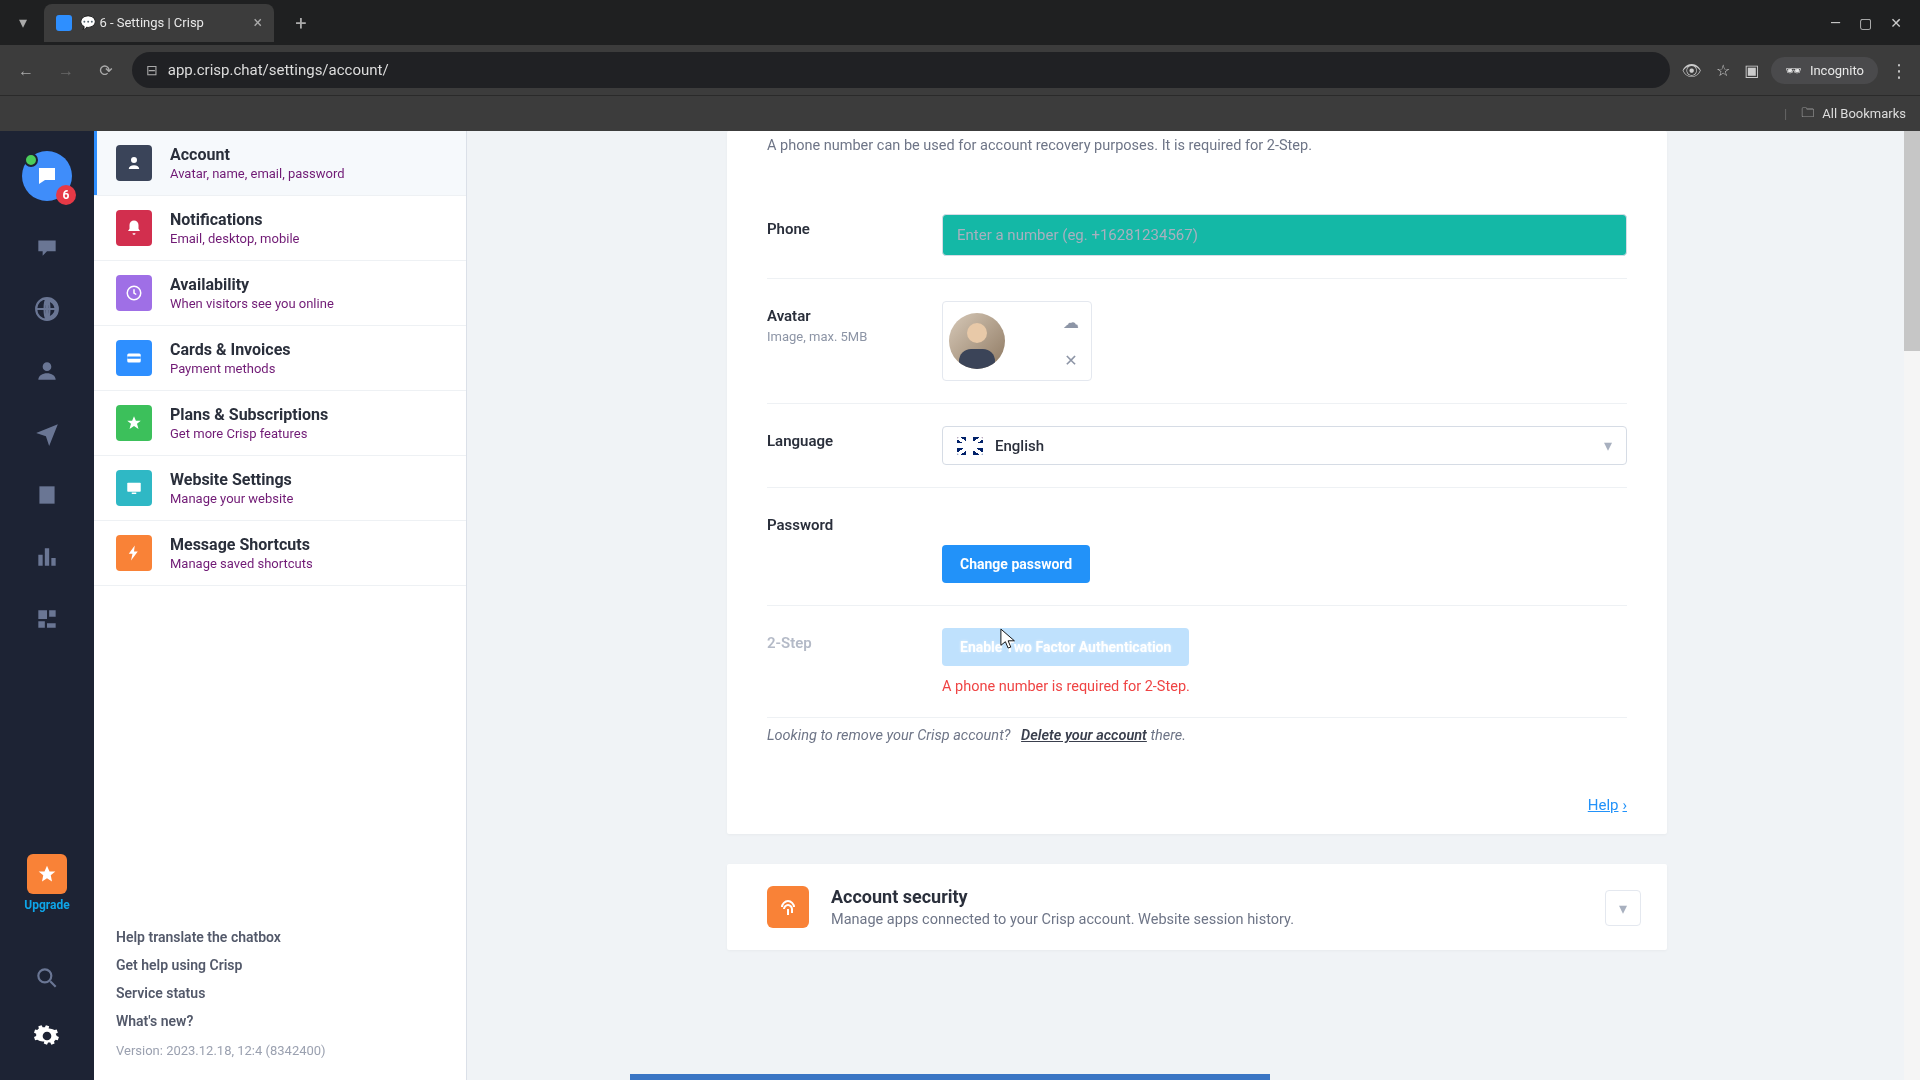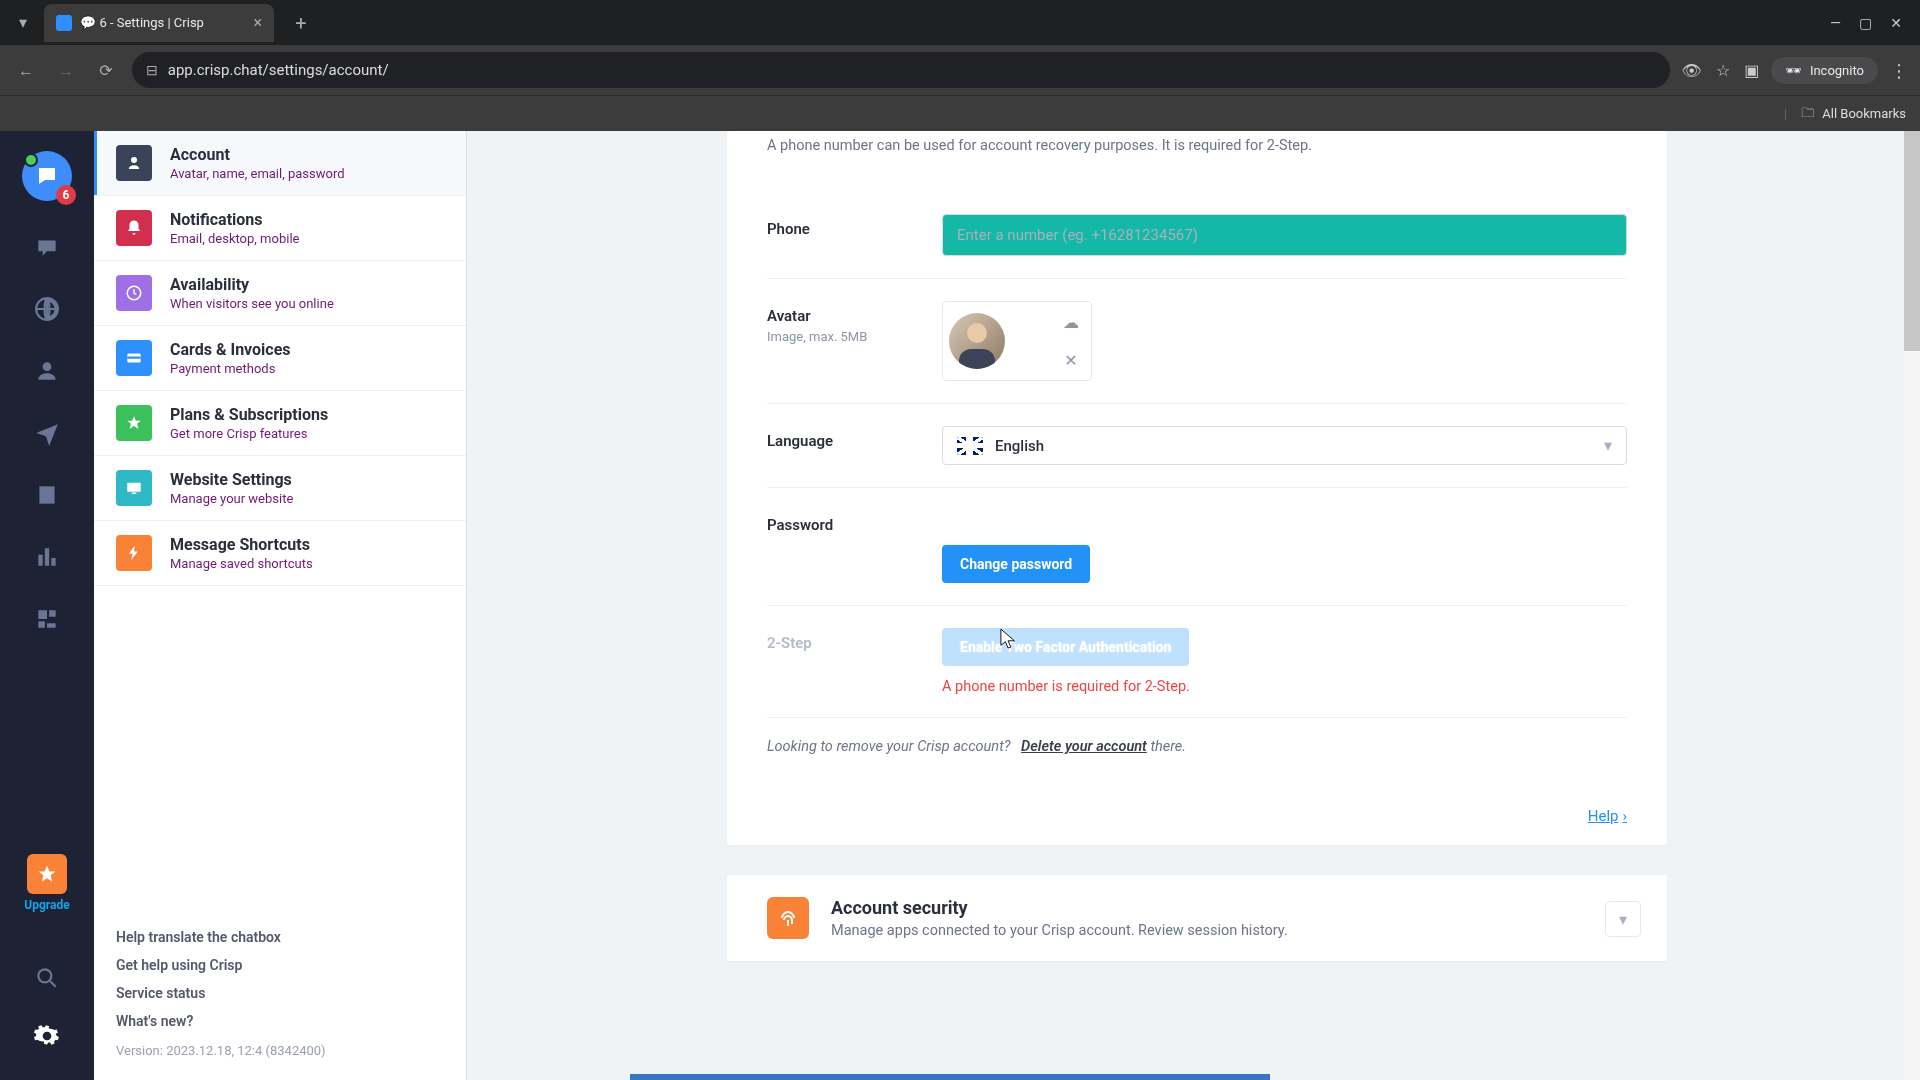--- a/index.html
+++ b/index.html
@@ -92,21 +92,21 @@
   linear-gradient(#c8102e,#c8102e) center/14% 100% no-repeat,
   #012169; }
 .select-text { color:#2a2f3b; font-size:15px; flex:1; font-weight:500; }
 .select-caret { color:#a8b0bf; }
 
 .btn-primary { background:#2292f9; color:#fff; border:none; border-radius:4px; padding:11px 18px; font-size:14px; font-weight:700; cursor:pointer;margin-top:35px; }
 .btn-disabled { background:#bfe1fd; color:#fff; border:none; border-radius:4px; padding:11px 18px; font-size:14px; font-weight:700; cursor:default; text-shadow:0 0 3px rgba(255,255,255,.6); }
 .twostep-note { color:#ef4444; font-size:14.5px; margin-top:12px; }
 .row.faded .row-label { color:#b4bac7; }
 
-.delete-row { padding:20px 0 8px; border-top:1px solid #eef1f4; color:#6e7587; font-size:14.5px; font-style:italic; }
+.delete-row { padding:9px 0 8px; border-top:1px solid #eef1f4; color:#6e7587; font-size:14.5px; font-style:italic; }
 .delete-row a { color:#3a3f4d; font-weight:600; text-decoration:underline; font-style:italic; }
 
 .help-row { display:flex; justify-content:flex-end; padding:16px 40px 20px; }
 .help-link { color:#2292f9; font-size:15px; text-decoration:underline; display:flex; align-items:center; gap:4px; }
 
 
 .sec-card { background:#fff; border-radius:2px; box-shadow:0 1px 3px rgba(0,0,0,.04); max-width:940px; display:flex; align-items:center; padding:22px 40px; gap:22px; position:relative; }
 .sec-icon { width:42px; height:42px; background:#f98237; border-radius:6px; display:flex; align-items:center; justify-content:center; color:#fff; }
 .sec-title { font-size:18px; font-weight:700; color:#2a2f3b; }
 .sec-sub { font-size:14.5px; color:#6e7587; margin-top:4px; }
@@ -392,21 +392,21 @@
     </div>
 
     <div class="sec-card">
       <div class="sec-icon">
         <svg viewBox="0 0 24 24" width="24" height="24" fill="none" stroke="#fff" stroke-width="2">
             <path d="M8 14c0-2 2-4 4-4s4 2 4 4v4 M6 12c0-3 3-6 6-6s6 3 6 6 M12 14v6"></path>
           </svg>
       </div>
       <div>
         <div class="sec-title">Account security</div>
-        <div class="sec-sub">Manage apps connected to your Crisp account. Review session history.</div>
+        <div class="sec-sub">Manage apps connected to your Crisp account. Website session history.</div>
       </div>
       <div class="sec-toggle">▾</div>
     </div>
   </div>
 
   <div class="scrollbar">
     <div class="scrollbar-thumb"></div>
   </div>
 
   <div class="bottom-edge"></div>

